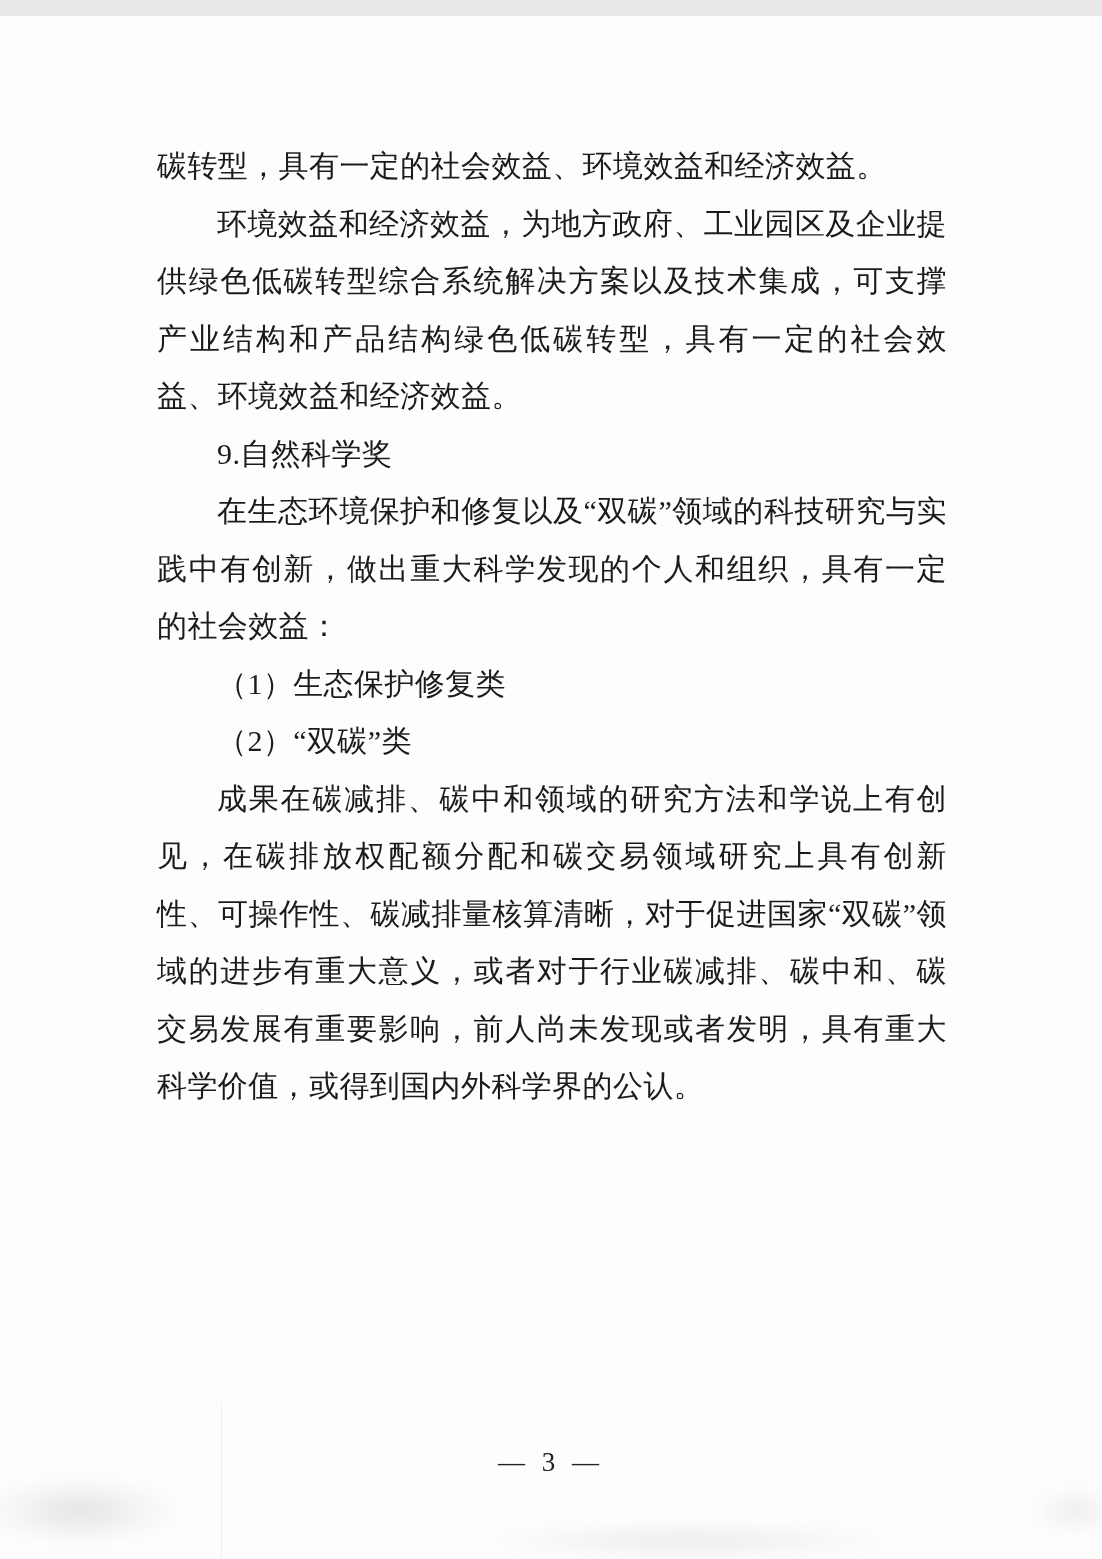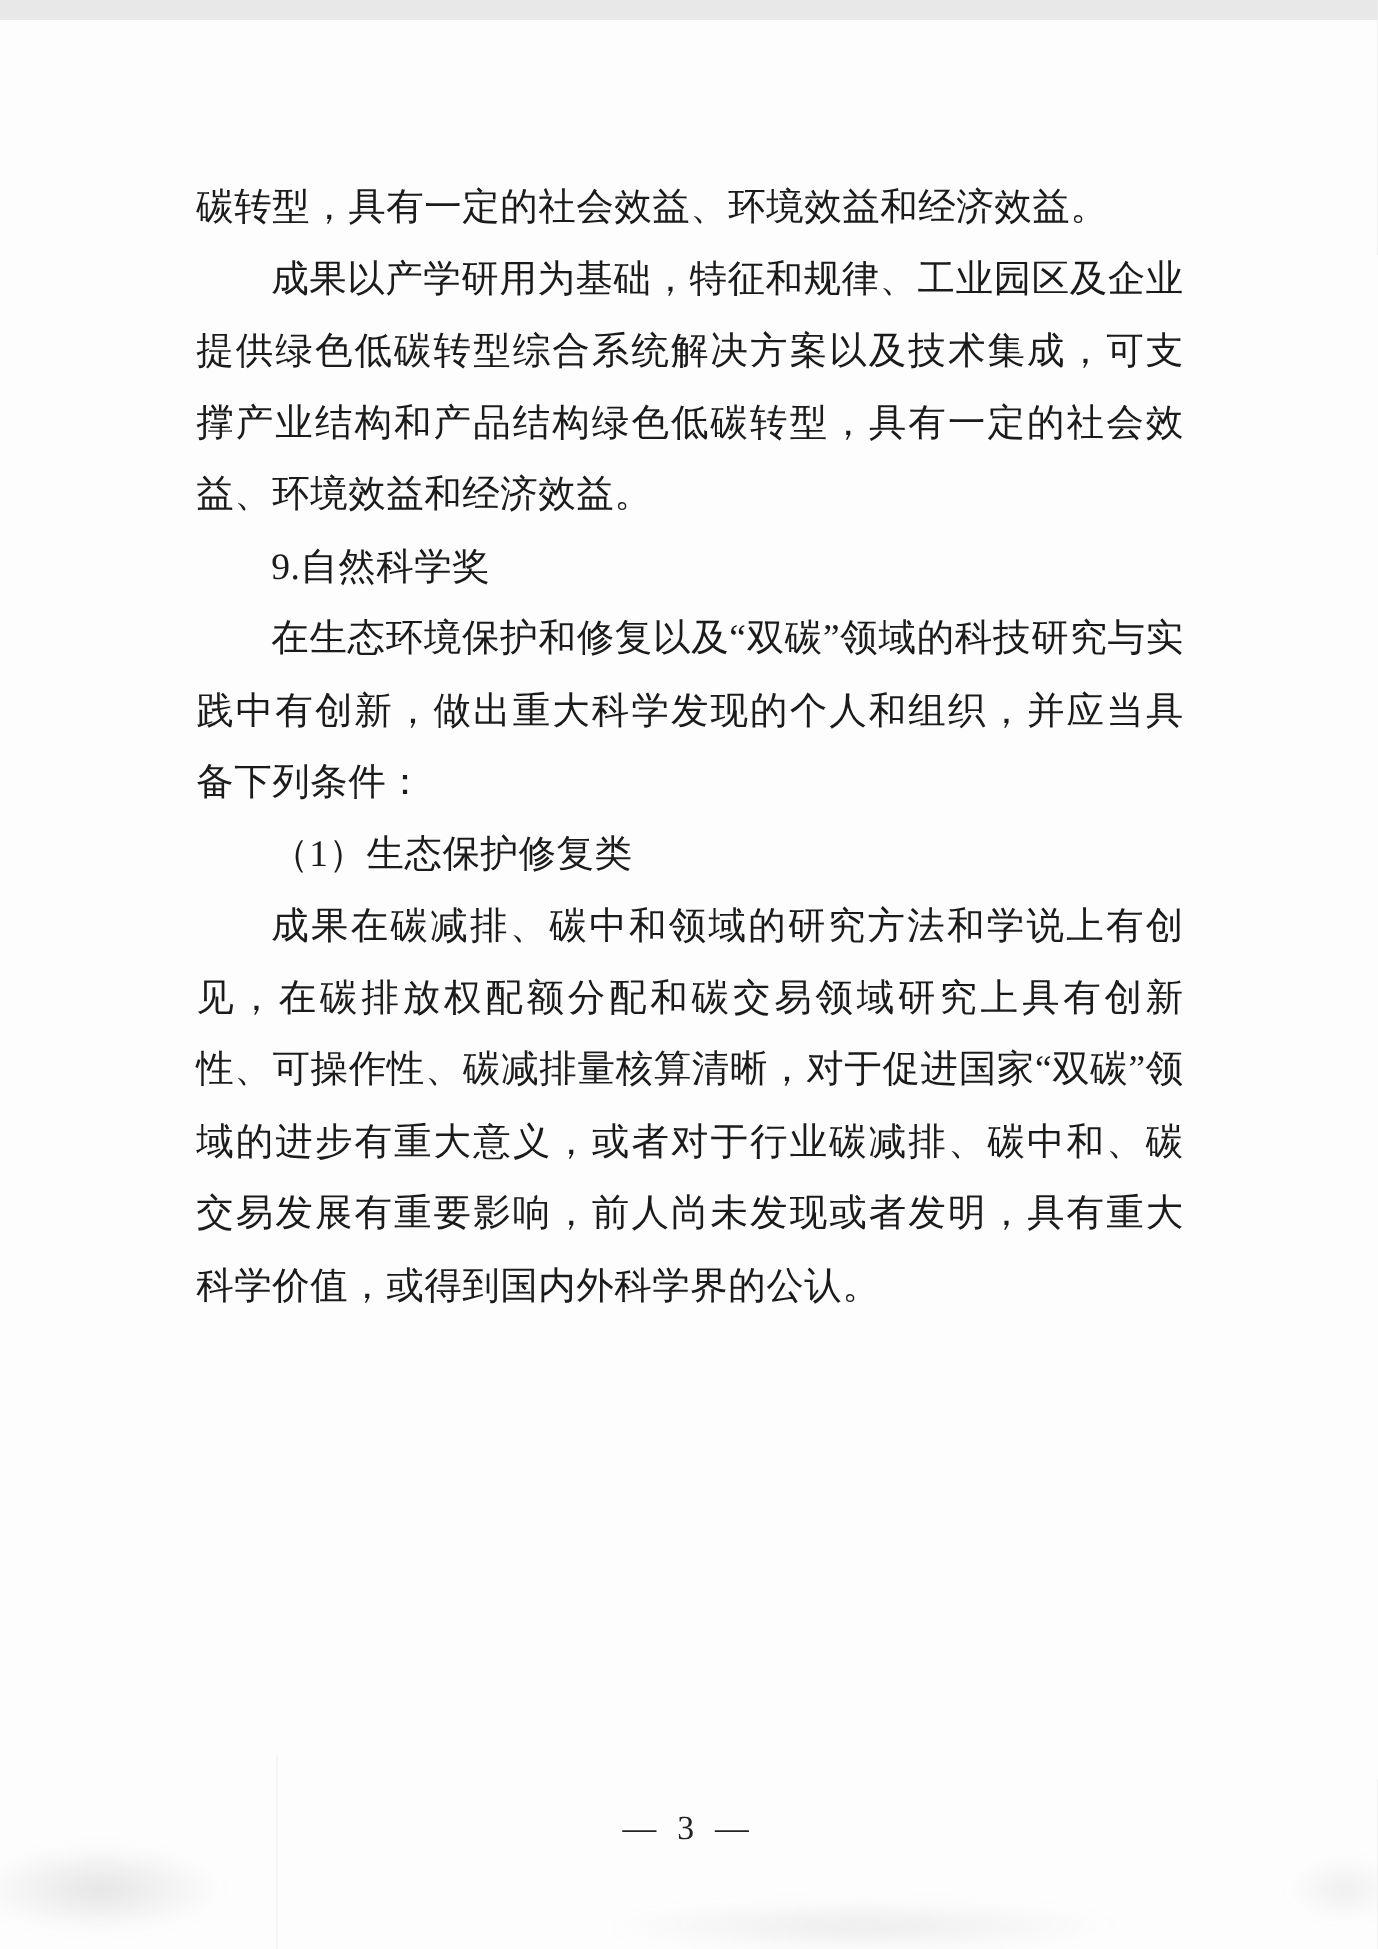--- a/index.html
+++ b/index.html
@@ -66,29 +66,30 @@
 </style>
 </head>
 <body>
 
 <div class="paper">
 
   <div class="content">
     <p class="para no-indent">碳转型，具有一定的社会效益、环境效益和经济效益。</p>
 
 
-    <p class="para">成果以产学研用为基础，特征和规律、工业园区及企业提供绿色低碳转型综合系统解决方案以及技术集成，可支撑产业结构和产品结构绿色低碳转型，具有一定的社会效益、环境效益和经济效益。</p>
+    <p class="para">环境效益和经济效益，为地方政府、工业园区及企业提供绿色低碳转型综合系统解决方案以及技术集成，可支撑产业结构和产品结构绿色低碳转型，具有一定的社会效益、环境效益和经济效益。</p>
 
     <p class="para">9.自然科学奖</p>
 
-    <p class="para">在生态环境保护和修复以及“双碳”领域的科技研究与实践中有创新，做出重大科学发现的个人和组织，并应当具备下列条件：</p>
+    <p class="para">在生态环境保护和修复以及“双碳”领域的科技研究与实践中有创新，做出重大科学发现的个人和组织，具有一定的社会效益：</p>
 
     <p class="para">（1）生态保护修复类</p>
 
 
+    <p class="para">（2）“双碳”类</p>
 
     <p class="para">成果在碳减排、碳中和领域的研究方法和学说上有创见，在碳排放权配额分配和碳交易领域研究上具有创新性、可操作性、碳减排量核算清晰，对于促进国家“双碳”领域的进步有重大意义，或者对于行业碳减排、碳中和、碳交易发展有重要影响，前人尚未发现或者发明，具有重大科学价值，或得到国内外科学界的公认。</p>
   </div>
 
   <div class="footer">— 3 —</div>
 
   <div class="smudge s1"></div>
   <div class="smudge s2"></div>
   <div class="smudge s3"></div>
   <div class="scanline"></div>

